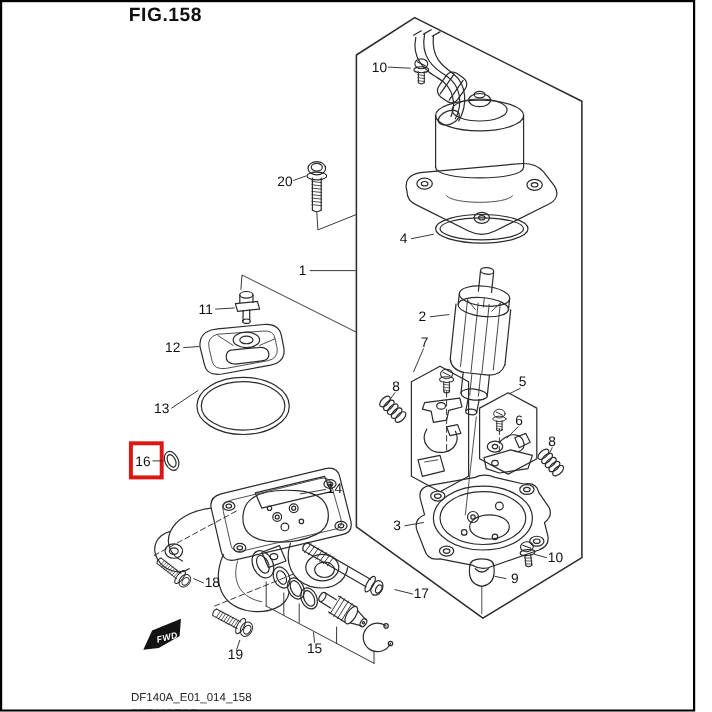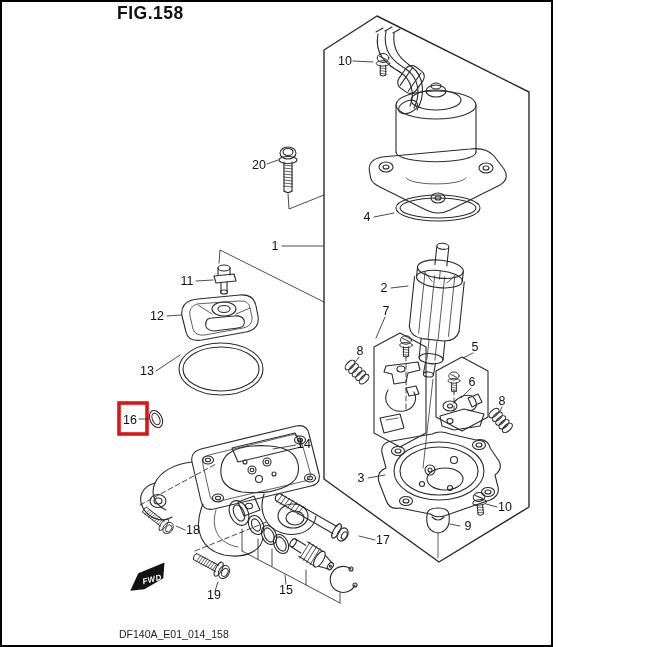--- a/index.html
+++ b/index.html
@@ -1,16 +1,16 @@
 <!DOCTYPE html>
 <html><head>
 <meta charset="utf-8">
 <style>
   html,body{margin:0;padding:0;background:#fff;}
-  .page{position:relative;width:553px;height:647px;box-sizing:border-box;
+  .page{position:relative;width:632px;height:647px;box-sizing:border-box;
         background:#fff;border:2px solid #000;overflow:hidden;
         font-family:"Liberation Sans",sans-serif;}
   .fig-title{position:absolute;left:115px;top:1px;font-size:17.5px;font-weight:bold;
              letter-spacing:.5px;color:#111;}
   .footer-code{position:absolute;left:117px;top:626px;font-size:10.5px;color:#222;}
   .footer-name{position:absolute;left:117px;top:641px;font-size:10.5px;color:#222;}
   svg.diagram{position:absolute;left:0;top:0;}
   svg path,svg line,svg polyline,svg ellipse,svg circle,svg polygon{
       fill:none;stroke:#2b2b2b;stroke-width:1.1;stroke-linecap:round;stroke-linejoin:round;}
   svg .thin{stroke-width:.75;}

